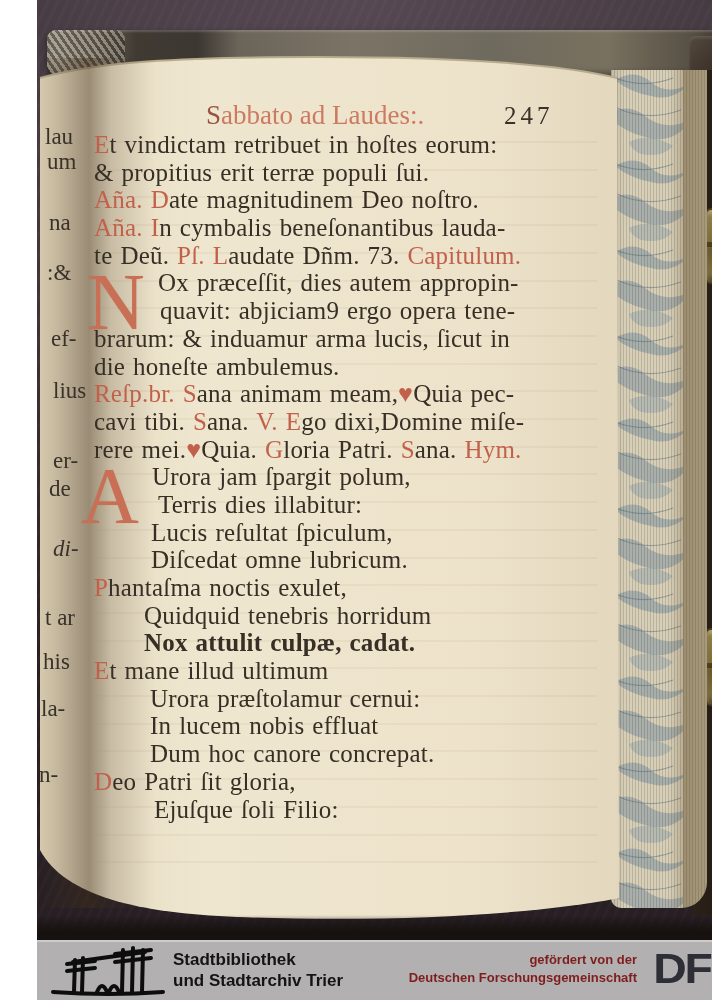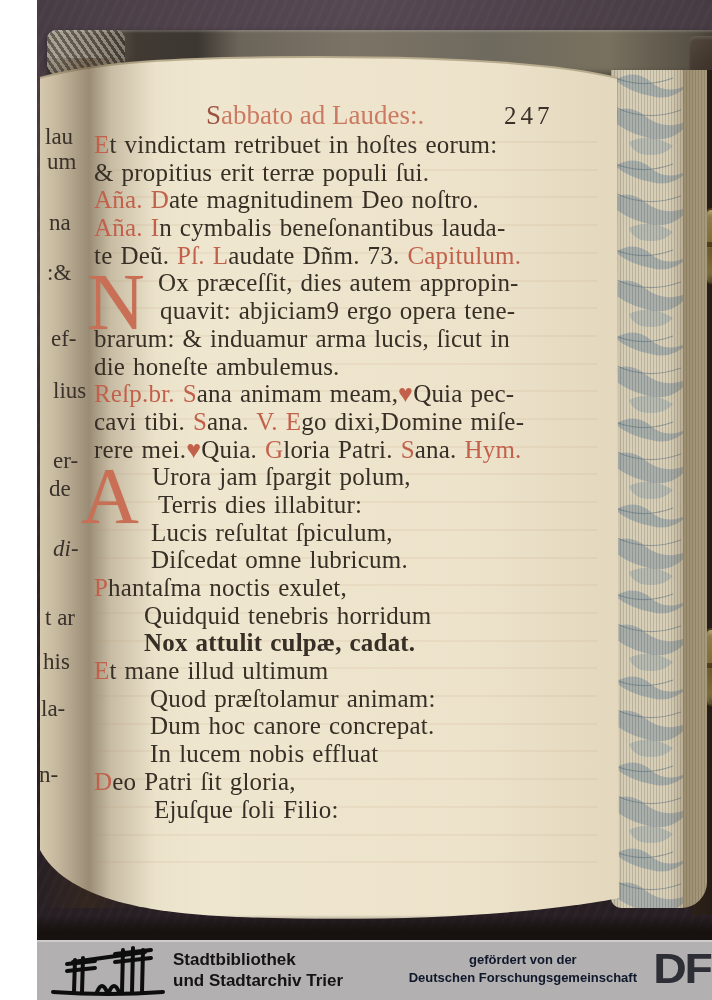--- a/index.html
+++ b/index.html
@@ -53,21 +53,21 @@
   .drop-n{left:50px;top:273px;}
   .drop-a{left:44px;top:467px;}
   
   .frag{position:absolute;font-size:23px;color:#3a322a;white-space:nowrap;}
   
   .gap-strip{left:0;top:915px;width:712px;height:27px;background:linear-gradient(180deg, rgba(0,0,0,0), #17110f 60%);}
   .banner{left:0;top:940px;width:712px;height:60px;background:#b2b0b1;
     font-family:"Liberation Sans","DejaVu Sans",sans-serif;box-shadow:inset 0 2px 0 rgba(255,255,255,.35);}
   .lib-logo{position:absolute;left:12px;top:2px;}
   .lib-name{position:absolute;left:136px;top:9px;font-size:17px;font-weight:bold;color:#141414;line-height:21px;}
-  .funding{position:absolute;right:112px;top:11px;text-align:center;font-size:13px;font-weight:bold;color:#0f172a;line-height:18px;}
+  .funding{position:absolute;right:112px;top:11px;text-align:right;font-size:13px;font-weight:bold;color:#7f1d1d;line-height:18px;}
   .dfg{position:absolute;right:4px;top:4px;font-size:43px;font-weight:900;color:#2e2e36;letter-spacing:-2px;transform:scaleX(1.08);transform-origin:right;}
 </style>
 </head>
 <body>
 
 <div class="photo">
 
   <div class="abs top-cover-edge"></div>
   <div class="abs top-right-corner"></div>
   <div class="abs back-cover"></div>
@@ -143,23 +143,23 @@
       <div class="line" style="padding-left: 0px;"><span class="ink">cavi tibi. </span><span class="red">S</span><span class="ink">ana. </span><span class="red">V. </span><span class="red">E</span><span class="ink">go dixi,Domine miſe-</span></div>
       <div class="line" style="padding-left: 0px;"><span class="ink">rere mei.</span><span class="red">♥</span><span class="ink">Quia. </span><span class="red">G</span><span class="ink">loria Patri. </span><span class="red">S</span><span class="ink">ana. </span><span class="red">Hym.</span></div>
       <div class="line" style="padding-left: 58px;"><span class="ink">Urora jam ſpargit polum,</span></div>
       <div class="line" style="padding-left: 64px;"><span class="ink">Terris dies illabitur:</span></div>
       <div class="line" style="padding-left: 57px;"><span class="ink">Lucis reſultat ſpiculum,</span></div>
       <div class="line" style="padding-left: 57px;"><span class="ink">Diſcedat omne lubricum.</span></div>
       <div class="line" style="padding-left: 0px;"><span class="red">P</span><span class="ink">hantaſma noctis exulet,</span></div>
       <div class="line" style="padding-left: 50px;"><span class="ink">Quidquid tenebris horridum</span></div>
       <div class="line" style="padding-left: 50px; font-weight: bold;"><span class="ink">Nox attulit culpæ, cadat.</span></div>
       <div class="line" style="padding-left: 0px;"><span class="red">E</span><span class="ink">t mane illud ultimum</span></div>
-      <div class="line" style="padding-left: 56px;"><span class="ink">Quod præſtolamur animam:</span></div>
+      <div class="line" style="padding-left: 56px;"><span class="ink">Urora præſtolamur cernui:</span></div>
+      <div class="line" style="padding-left: 56px;"><span class="ink">In lucem nobis effluat</span></div>
       <div class="line" style="padding-left: 56px;"><span class="ink">Dum hoc canore concrepat.</span></div>
-      <div class="line" style="padding-left: 56px;"><span class="ink">In lucem nobis effluat</span></div>
       <div class="line" style="padding-left: 0px;"><span class="red">D</span><span class="ink">eo Patri ſit gloria,</span></div>
       <div class="line" style="padding-left: 60px;"><span class="ink">Ejuſque ſoli Filio:</span></div>
     </div>
   <div class="abs drop-cap drop-n">N</div>
   <div class="abs drop-cap drop-a">A</div>
 
   <div class="abs gap-strip"></div>
   <div class="abs banner">
     <svg class="lib-logo" width="118" height="56" viewBox="0 0 118 56">
       <g stroke="#0d0d0d" stroke-width="4" fill="none" stroke-linecap="round">

